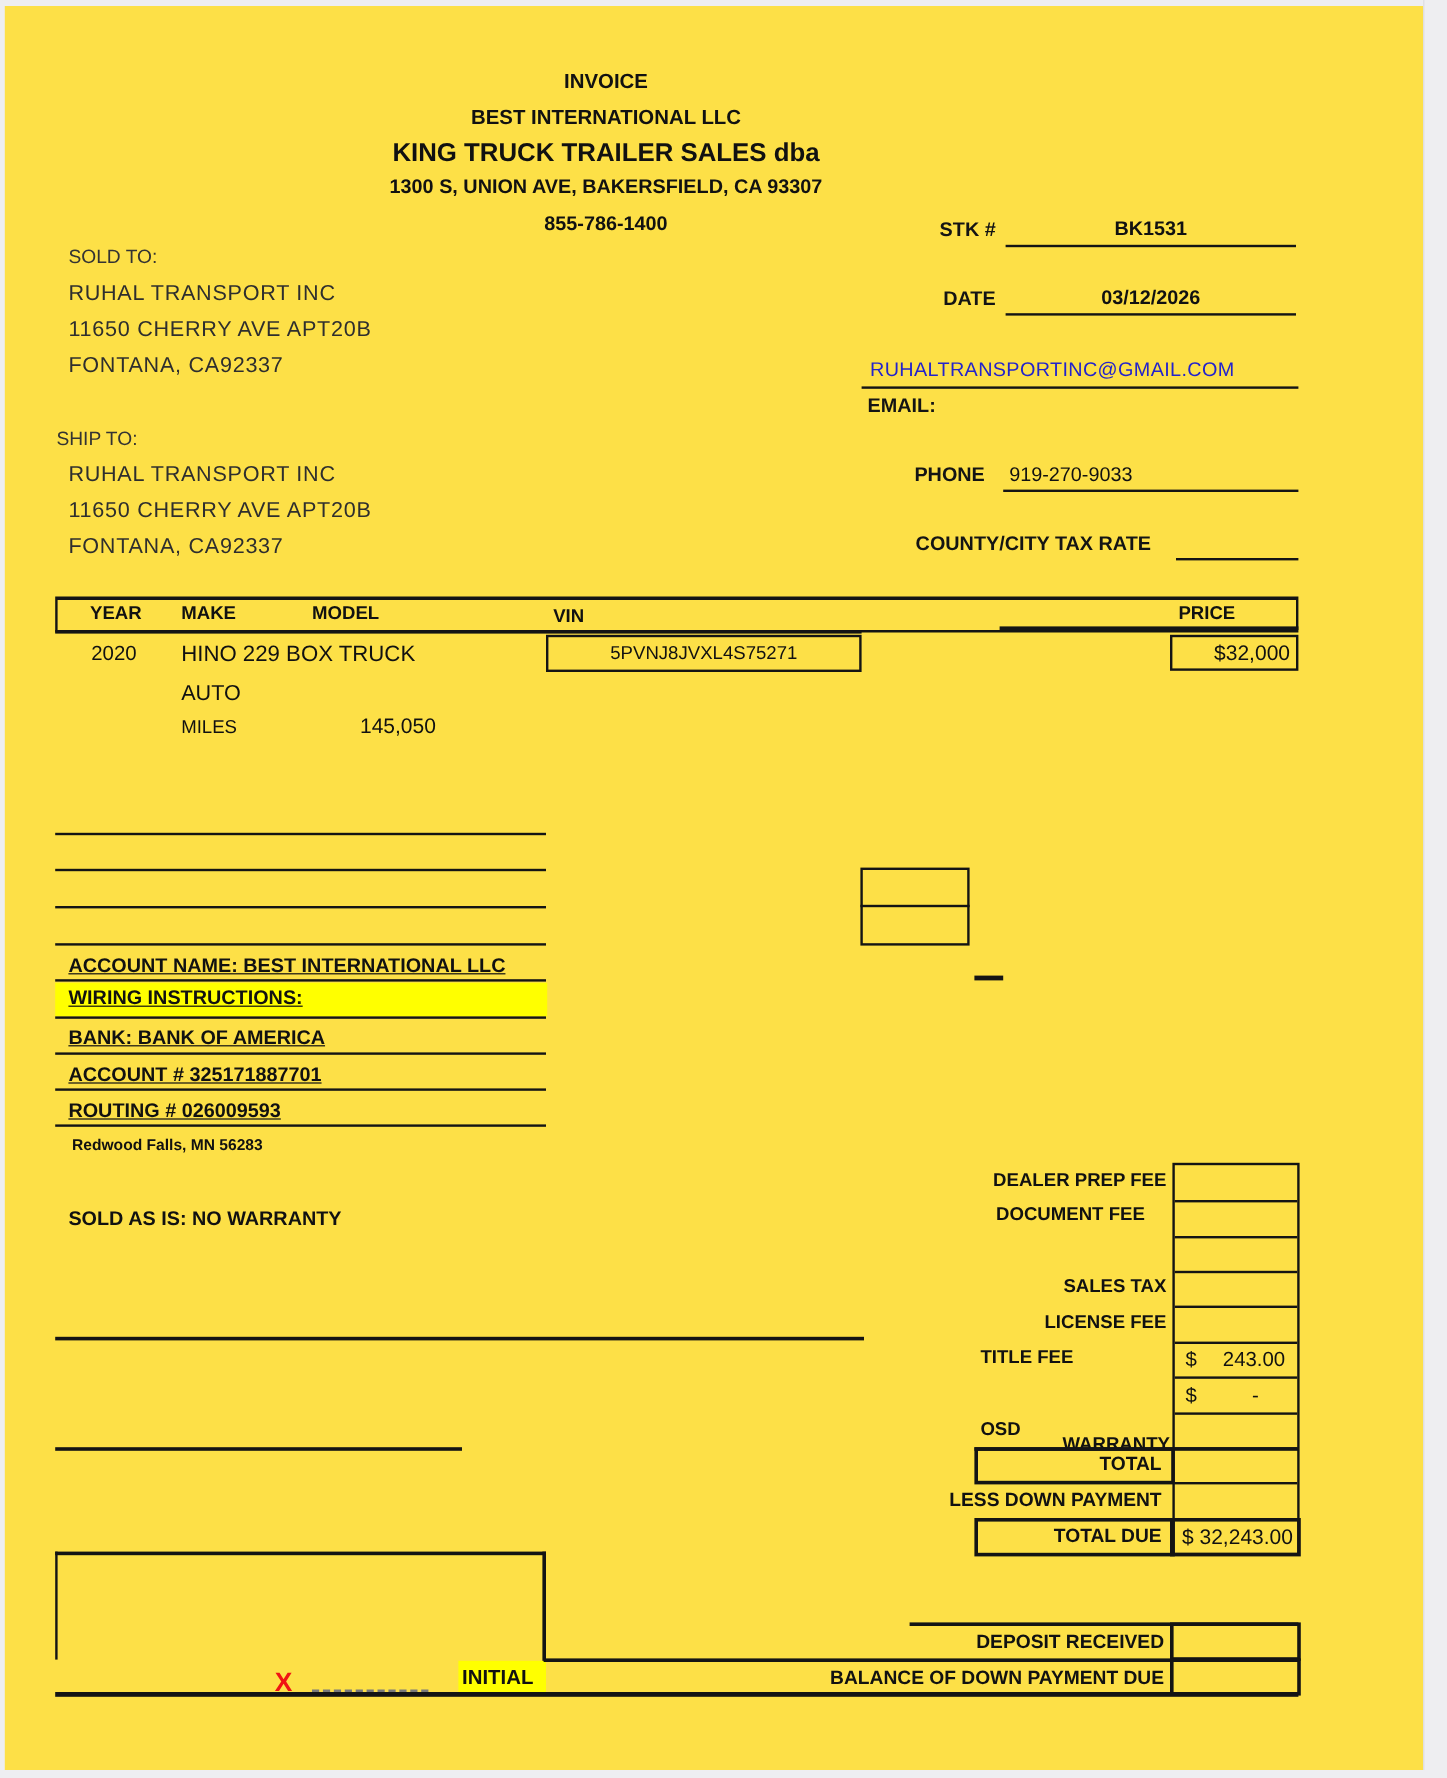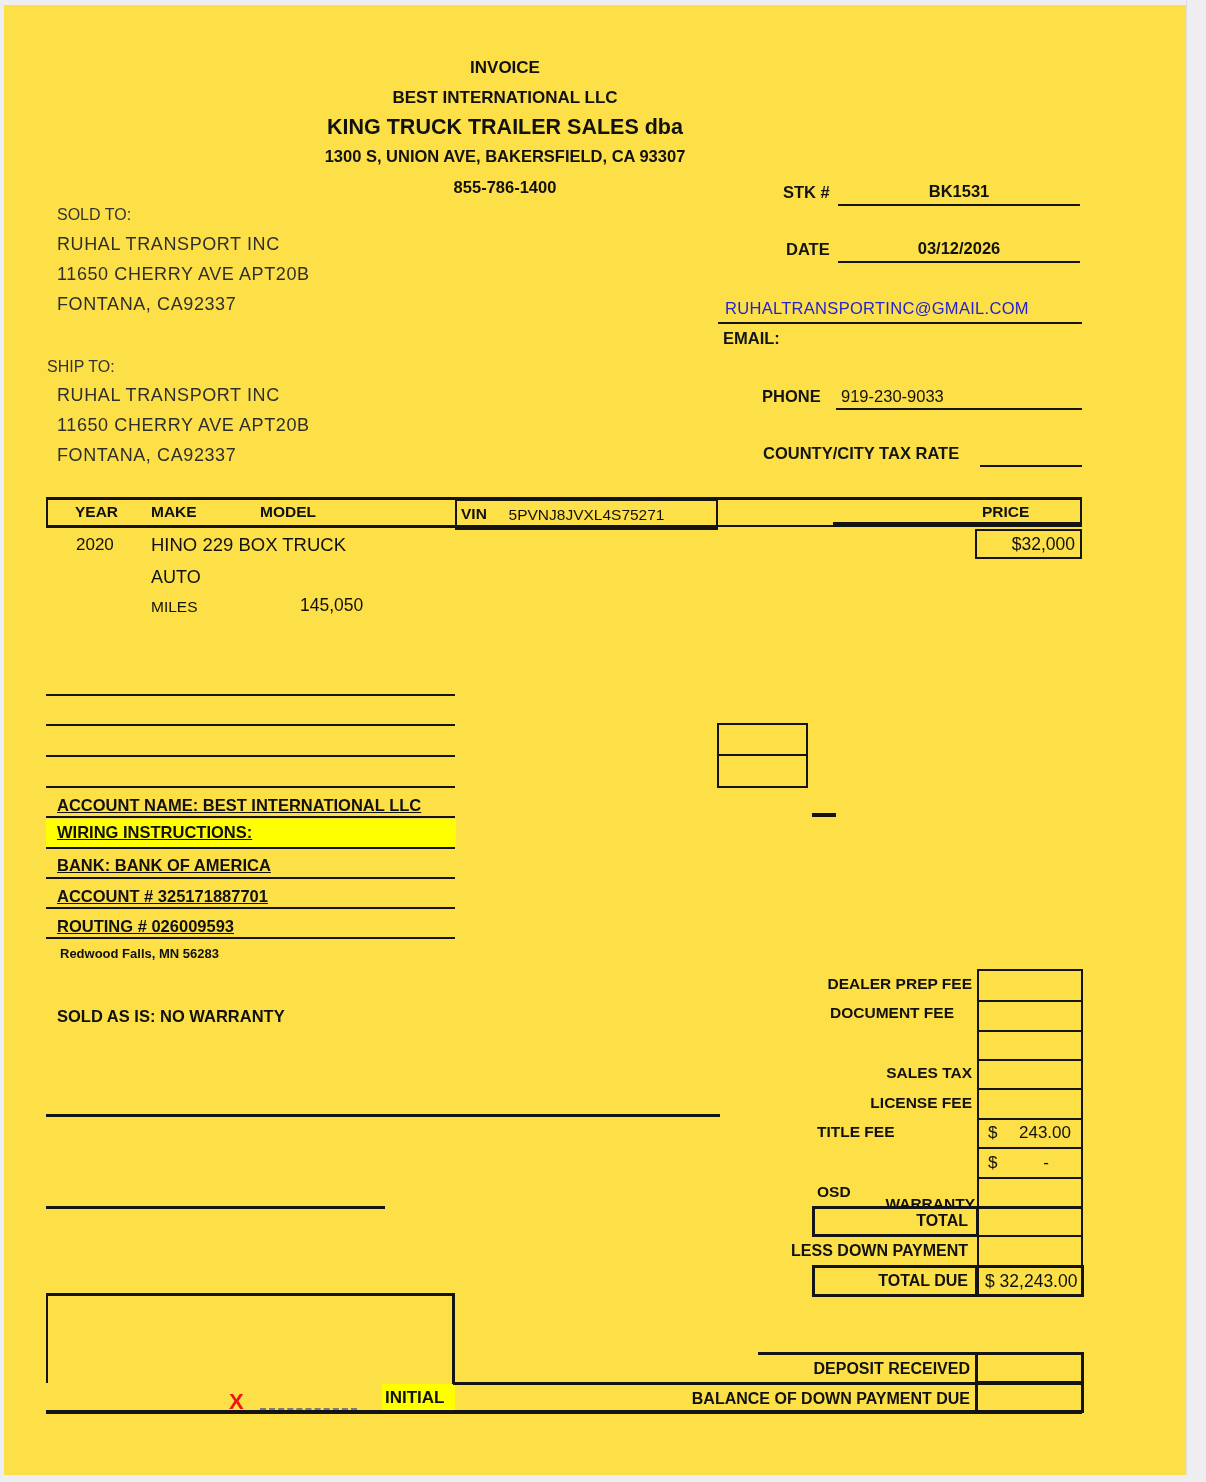--- a/index.html
+++ b/index.html
@@ -41,21 +41,21 @@
 
   <div class="abs lbl" style="left:786px;top:240px;">DATE</div>
   <div class="abs ctr b" style="left:838px;top:239px;width:242px;font-size:16.5px;">03/12/2026</div>
   <div class="line" style="left:838px;top:261px;width:242px;height:2px;"></div>
 
   <a class="abs" style="left:725px;top:299px;font-size:16.5px;letter-spacing:.3px;color:#2323cc;text-decoration:none;text-align:right;">RUHALTRANSPORTINC@GMAIL.COM</a>
   <div class="line" style="left:718px;top:322px;width:364px;height:2px;"></div>
   <div class="abs lbl" style="left:723px;top:329px;">EMAIL:</div>
 
   <div class="abs lbl" style="left:762px;top:387px;">PHONE</div>
-  <div class="abs" style="left:841px;top:387px;font-size:16.5px;">919-230-9033</div>
+  <div class="abs" style="left:841px;top:387px;font-size:16.5px;">919-270-9033</div>
   <div class="line" style="left:836px;top:408px;width:246px;height:2px;"></div>
 
   <div class="abs lbl" style="left:763px;top:444px;">COUNTY/CITY TAX RATE</div>
   <div class="line" style="left:980px;top:465px;width:102px;height:2px;"></div>
 
   <div class="abs" style="left:57px;top:206px;font-size:16px;color:#333;">SOLD TO:</div>
   <div class="abs addr" style="left:57px;top:234px;">RUHAL TRANSPORT INC</div>
   <div class="abs addr" style="left:57px;top:264px;">11650 CHERRY AVE APT20B</div>
   <div class="abs addr" style="left:57px;top:294px;">FONTANA, CA92337</div>
 
@@ -73,21 +73,21 @@
   <div class="abs feelbl" style="left:260px;top:503px;">MODEL</div>
   <div class="abs feelbl" style="left:461px;top:505px;">VIN</div>
   <div class="abs feelbl" style="left:982px;top:503px;">PRICE</div>
 
   <div class="abs" style="left:76px;top:535px;font-size:17px;">2020</div>
   <div class="abs" style="left:151px;top:534px;font-size:18.5px;">HINO 229 BOX TRUCK</div>
   <div class="abs" style="left:151px;top:567px;font-size:18px;">AUTO</div>
   <div class="abs" style="left:151px;top:598px;font-size:15.5px;">MILES</div>
   <div class="abs" style="left:300px;top:595px;font-size:17.5px;">145,050</div>
 
-  <div class="box ctr" style="left:455px;top:499px;width:263px;height:31px;font-size:15.5px;line-height:28px;">5PVNJ8JVXL4S75271</div>
+  <div class="box ctr" style="left:455px;top:529px;width:263px;height:31px;font-size:15.5px;line-height:28px;">5PVNJ8JVXL4S75271</div>
   <div class="box rt" style="left:975px;top:529px;width:107px;height:30px;font-size:17.5px;line-height:27px;padding-right:5px;">$32,000</div>
 
   <div class="line" style="left:46px;top:694px;width:409px;height:2px;"></div>
   <div class="line" style="left:46px;top:724px;width:409px;height:2px;"></div>
   <div class="line" style="left:46px;top:755px;width:409px;height:2px;"></div>
   <div class="line" style="left:46px;top:786px;width:409px;height:2px;"></div>
 
   <div class="box" style="left:717px;top:723px;width:91px;height:65px;"></div>
   <div class="line" style="left:717px;top:754px;width:91px;height:2px;"></div>
   <div class="line" style="left:812px;top:813px;width:24px;height:4px;"></div>

